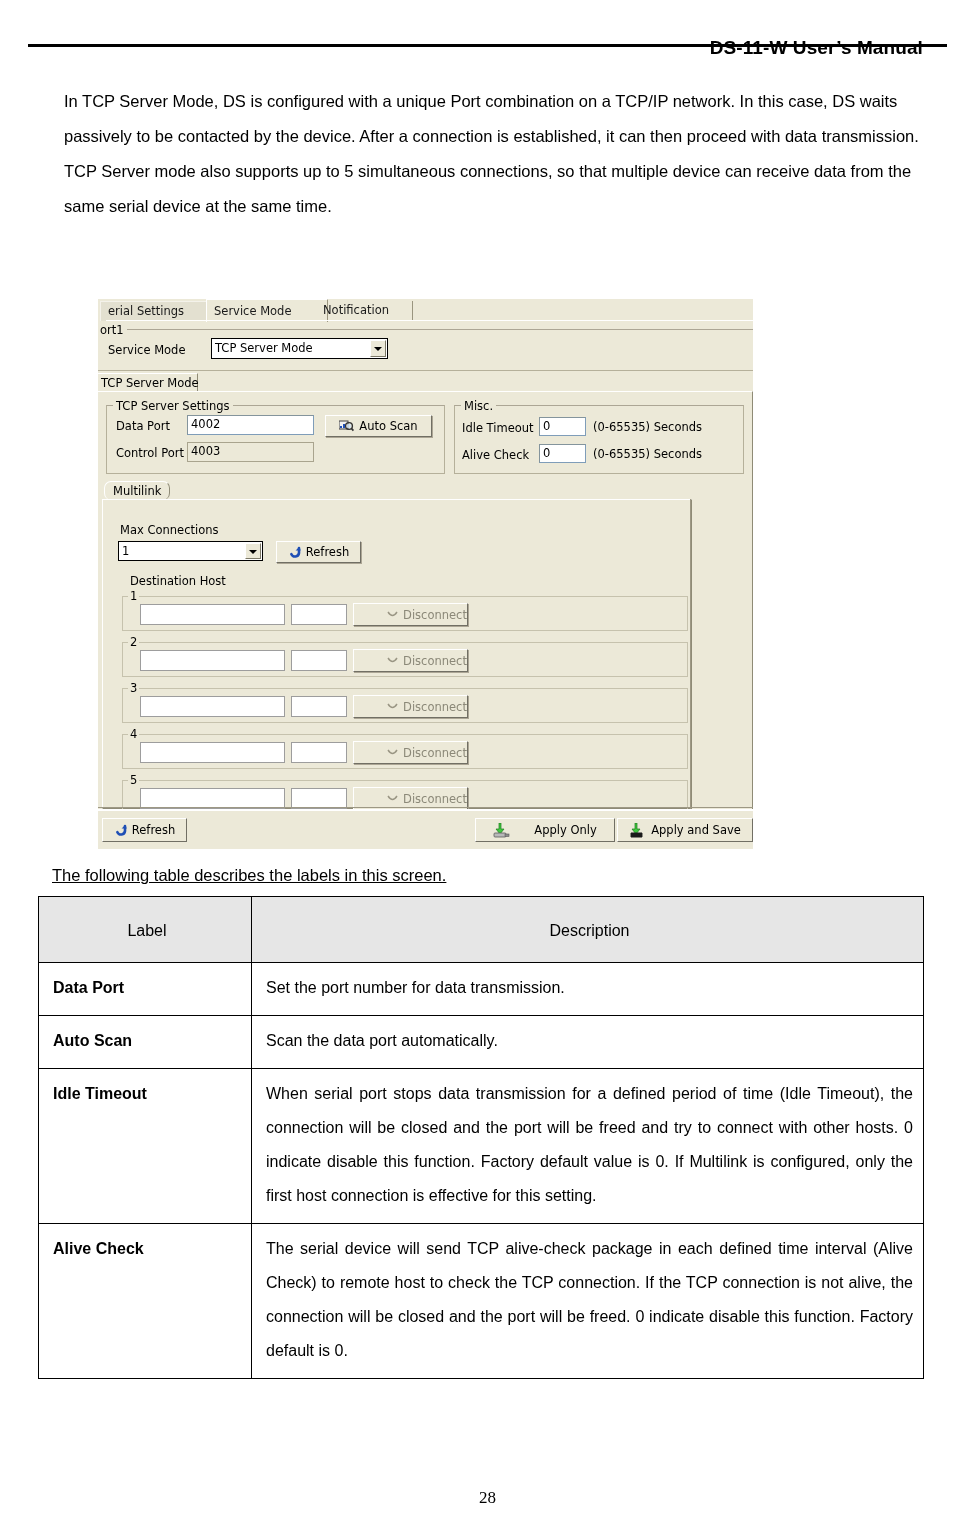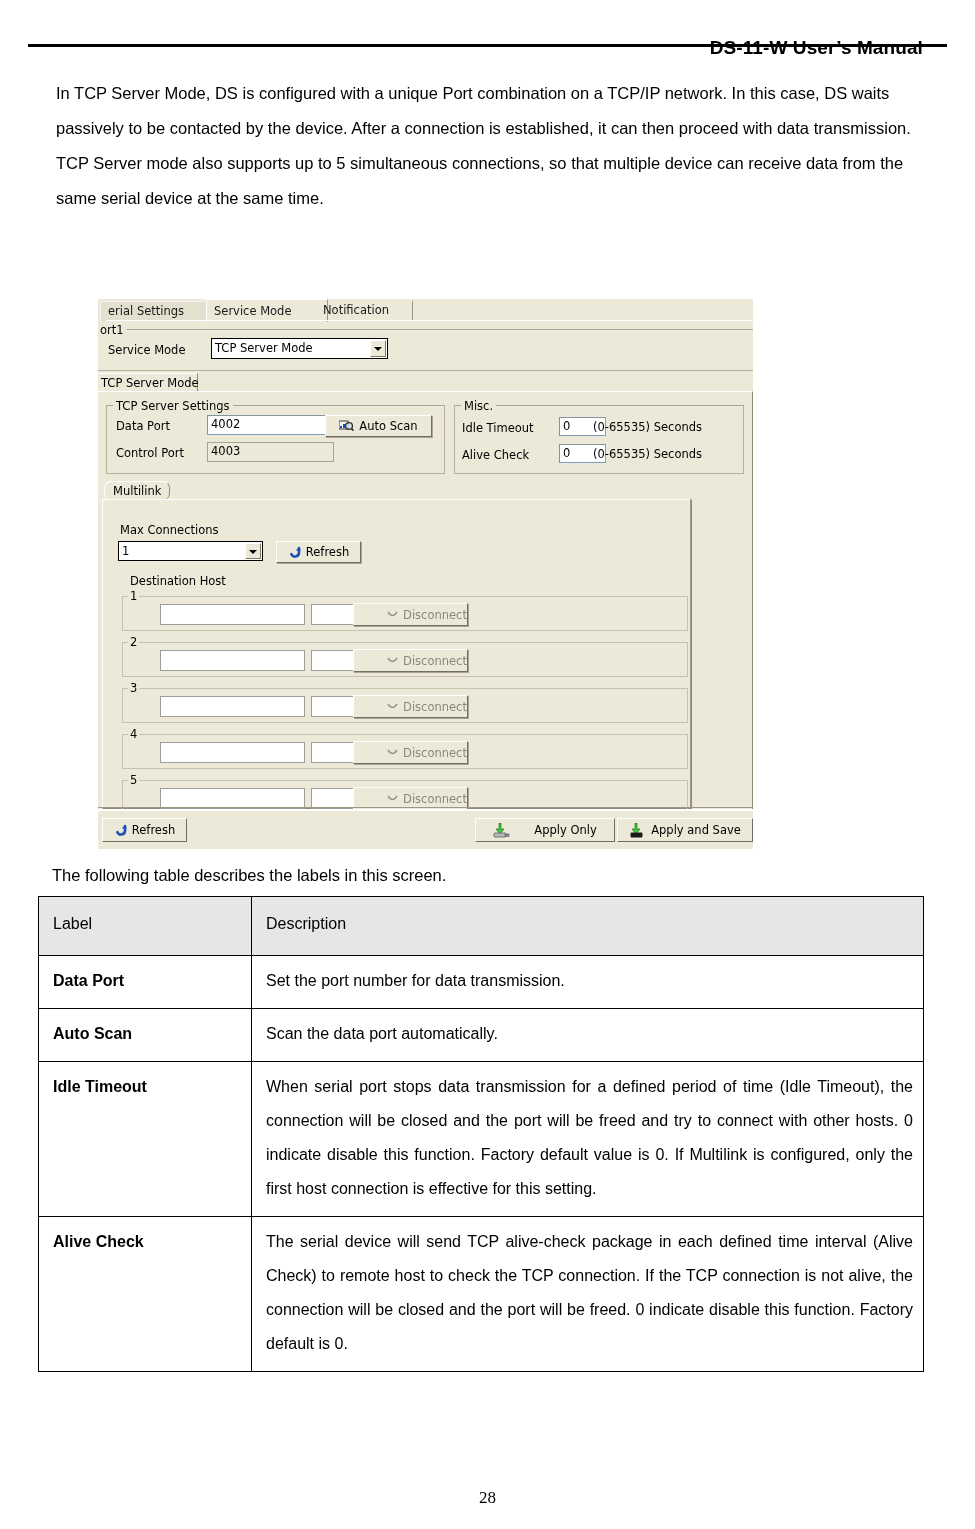--- a/index.html
+++ b/index.html
@@ -48,21 +48,21 @@
   }
   .section-title {
     font-size: 17px;
     font-weight: bold;
     margin: 0 0 12px 0;
     letter-spacing: -0.1px;
   }
   .para {
     font-size: 16.5px;
     line-height: 35px;
-    margin: 4px;
+    margin: 12px;
     text-align: left;
   }
 
   
   .shot {
     position: absolute;
     left: 98px;
     top: 299px;
     width: 655px;
     height: 550px;
@@ -145,21 +145,20 @@
     border: 1px solid #7f9db9;
     border-top-color: #84949c;
     border-left-color: #84949c;
     box-sizing: border-box;
     font-size: 11.5px;
     line-height: 15px;
     padding: 1px 3px;
     color: #000;
     overflow: hidden;
     white-space: nowrap;
-    margin-left: 20px;
   }
   .field.readonly {
     background: #ece9d8;
     border: 1px solid #a9a48e;
   }
   .field.empty {
     border: 1px solid #9d9d9d;
   }
 
   
@@ -288,41 +287,42 @@
   }
   .bottombar .topline1 { position:absolute; top:-4px; left:0; width:655px; height:1px; background:#9d9884; }
   .bottombar .topline2 { position:absolute; top:-2px; left:0; width:655px; height:1px; background:#ffffff; }
 
   
   .caption {
     position: absolute;
     left: 52px;
     top: 866px;
     font-size: 16.5px;
+    text-decoration: underline;
   }
   table.desc {
     position: absolute;
     left: 38px;
     top: 896px;
     width: 886px;
     border-collapse: collapse;
     font-size: 16px;
   }
   table.desc th, table.desc td {
     border: 1px solid #000;
     vertical-align: top;
     padding: 8px 10px 10px 14px;
     line-height: 34px;
   }
   table.desc thead th {
     background: #e6e6e6;
     font-weight: normal;
-    text-align: left;
+    text-align: center;
     height: 38px;
-    padding-top: 14px;
+    padding-top: 21px;
     padding-bottom: 6px;
     line-height: 26px;
   }
   table.desc td.label {
     width: 188px;
     font-weight: bold;
     white-space: nowrap;
   }
   table.desc td.descr { text-align: justify; }
   table.desc td.descr.noj { text-align: left; }

